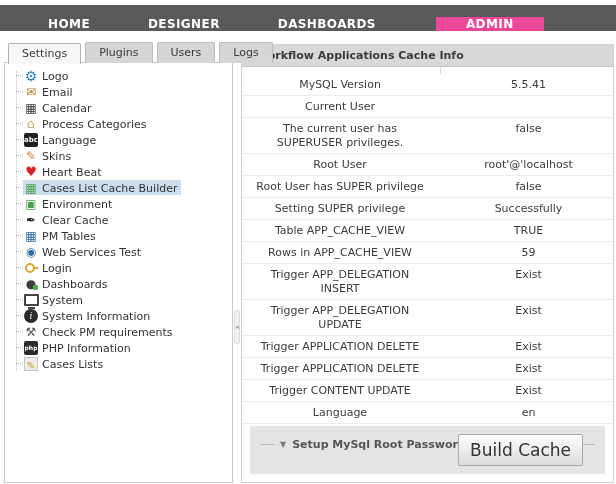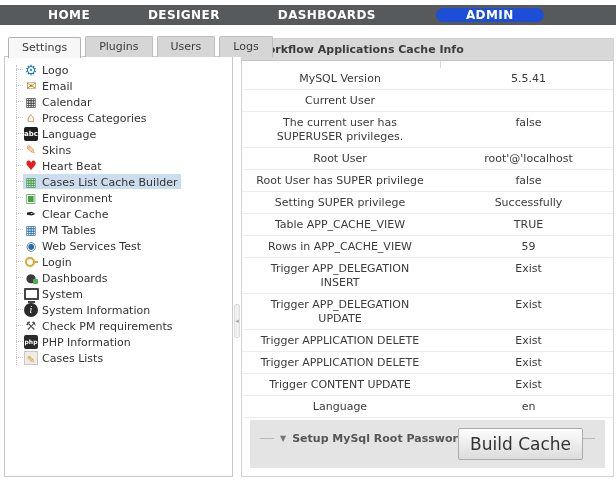--- a/index.html
+++ b/index.html
@@ -1,24 +1,24 @@
 <!DOCTYPE html>
 <html><head>
 <meta charset="utf-8">
 <style>
   * { margin:0; padding:0; box-sizing:border-box; }
   html,body { width:616px; height:484px; background:#fff; overflow:hidden;
     font-family:"DejaVu Sans","Liberation Sans",sans-serif; color:#3b3b3b; }
 
   
-  .topnav { margin-top:5px; height:20px; background:#58595a; display:flex; align-items:center; padding-left:28px; }
+  .topnav { margin-top:5px; height:26px; background:#58595a; display:flex; align-items:flex-end; padding-left:28px; }
   .nav-item { color:#fff; font-size:12px; font-weight:bold; letter-spacing:.4px;
     display:flex; align-items:center; padding:0 20px; cursor:pointer; }
   .nav-item.spaced { margin-right:18px; }
-  .nav-item.active { background:#1d4ed8; padding:0 30px; margin-left:40px;border-radius:7px; }
+  .nav-item.active { background:#ec4899; padding:0 30px; margin-left:40px; }
 
   
   .content { display:flex; margin-top:11px; height:441px; }
 
   
   .sidebar { width:229px; margin-left:4px; display:flex; flex-direction:column; }
   .tabs { display:flex; height:21px; padding-left:4px; position:relative; z-index:2; }
   .tab { font-size:11px; color:#3b3b3b; padding:3px 13px 2px; margin-right:4px;
     background:#d6d6d6; border:1px solid #bdbdbd; border-bottom:none;
     border-radius:2px 2px 0 0; cursor:pointer; }

